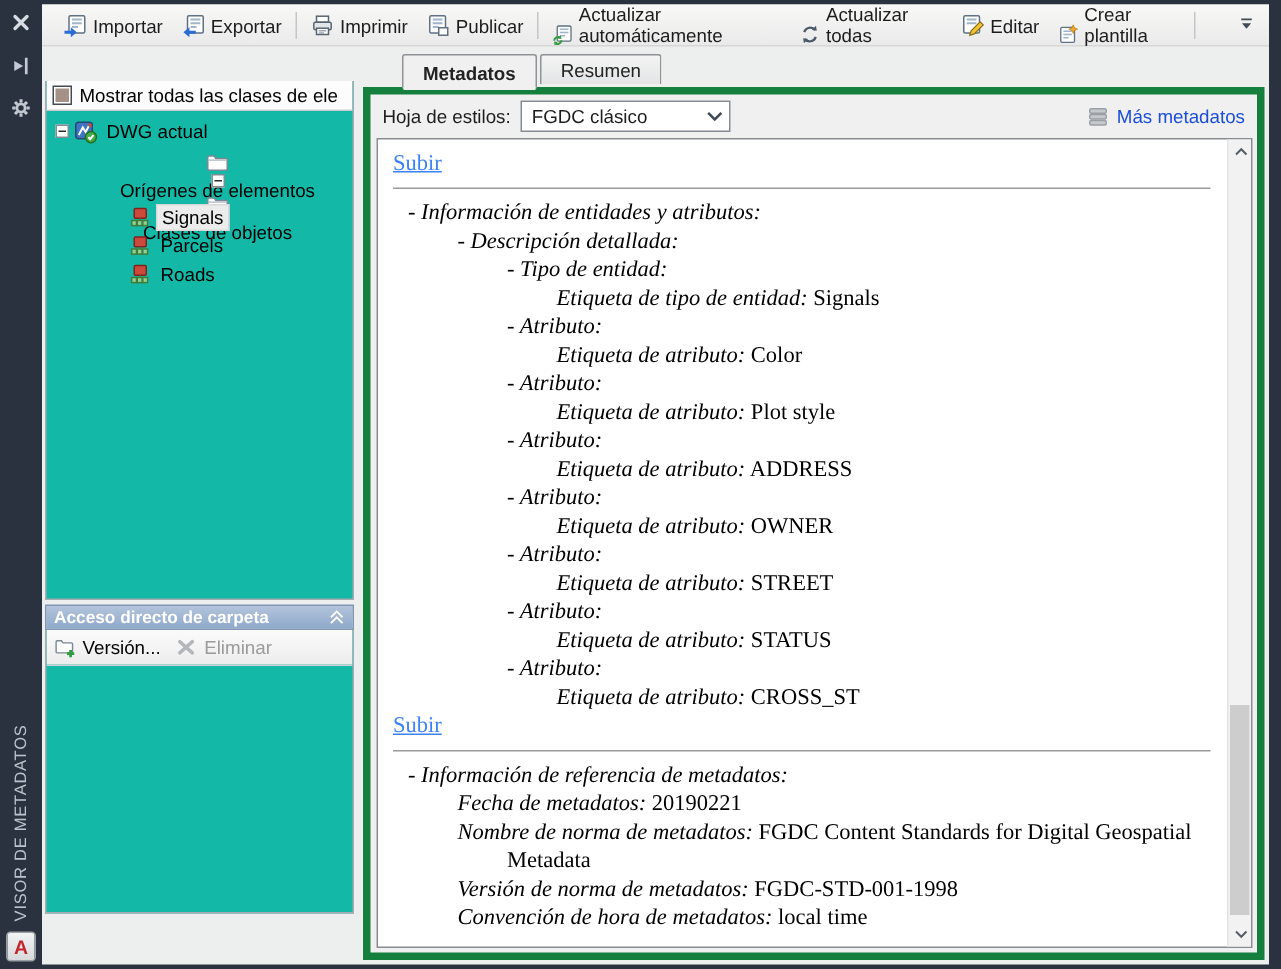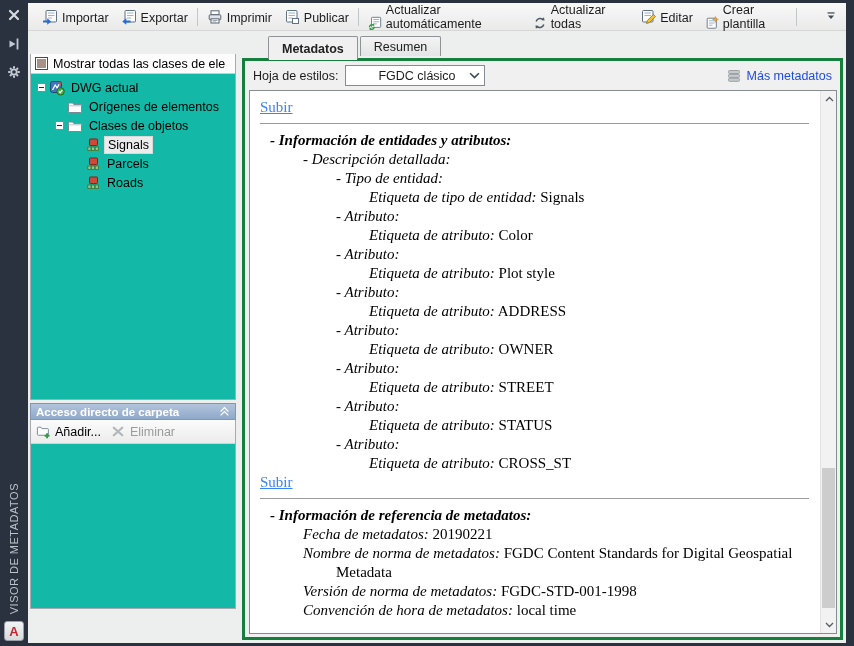--- a/index.html
+++ b/index.html
@@ -56,21 +56,21 @@
   .tree { padding-top:4px; font-size:12.5px; }
   .trow { display:flex; align-items:center; gap:3px; height:19px; white-space:nowrap; cursor:pointer; }
   .trow svg { width:16px; height:16px; flex:0 0 auto; }
   .expander {
     width:9px; height:9px; border:1px solid #848a92; background:#fff;
     display:inline-flex; align-items:center; justify-content:center; flex:0 0 auto;
     position:relative;
   }
   .expander::after { content:""; width:5px; height:1px; background:#2b2b2b; }
   .exp-spacer { width:9px; flex:0 0 auto; }
-  .ind0 { padding-left:6px; } .ind1 { padding-left:24px; } .ind2 { padding-left:42px; }
+  .ind0 { padding-left:6px; } .ind1 { padding-left:24px;flex-direction:column; } .ind2 { padding-left:42px; }
   .tlabel { padding:1px 3px; }
   .tlabel.selected { background:#ececec; border:1px solid #d9d9d9; }
   .panel2-toolbar {
     display:flex; align-items:center; gap:10px; height:24px; padding:0 5px;
     background: linear-gradient(#fbfbfb,#ececec); border-bottom:1px solid #cfd2d5; font-size:12.5px;
   }
   .p2-btn { display:flex; align-items:center; gap:4px; cursor:pointer; }
   .p2-btn svg { width:15px; height:15px; }
   .p2-btn.disabled { color:#9b9b9b; cursor:default; }
   
@@ -78,44 +78,44 @@
   .tabs { position:absolute; left:2px; top:0; height:23px; display:flex; align-items:flex-start; z-index:2;padding-left:24px; }
   .tab {
     border:1px solid #8f9396; border-bottom:none; border-radius:2px 2px 0 0;
     padding:3px 13px 4px 13px; font-size:12.5px; cursor:pointer;
     background:linear-gradient(#f4f4f4,#e3e4e5); color:#222; margin-right:2px; height:20px;
   }
   .tab.active { background:#f0f0f0; font-weight:bold; height:23px; padding-top:5px; position:relative; }
   .tab.active::after { content:""; position:absolute; left:0; right:0; bottom:-1px; height:2px; background:#f0f0f0; }
   .tabpage {
     position:absolute; left:0; right:0; top:22px; bottom:0;
-    background:#f0f0f0; border:3px solid #15803d;
+    background:#f0f0f0; border:5px solid #15803d;
   }
   .style-row { display:flex; align-items:center; height:29px; padding:0 8px; font-size:12.5px; color:#1c1c1c; }
   .dropdown {
     margin-left:7px; width:140px; height:21px; background:#fff; border:1px solid #848b92;
     display:flex; align-items:center; padding:0 4px 0 6px; font-size:12.5px; cursor:pointer;
   }
-  .dropdown .dd-val { flex:1;margin-left:26px; }
+  .dropdown .dd-val { flex:1; }
   .more-meta { margin-left:auto; display:flex; align-items:center; gap:5px; color:#1d4ed8; font-size:12.5px; }
   .more-meta svg { width:16px; height:16px; }
   
   #doc {
     position:absolute; left:4px; right:3px; top:29px; bottom:3px;
     background:#fff; border:1px solid #878c91;
   }
   #doc-text {
     position:absolute; left:0; right:17px; top:0; bottom:0;
     padding:7px 8px 0 10px; overflow:hidden;
     font-family:"Liberation Serif", serif; font-size:15px; line-height:19px; color:#000;
   }
   .dl { text-indent:-33px; }
   .dl em { font-style:italic; }
   .dl .val { font-style:normal; }
-  .dl.i0 { padding-left:43px;font-weight:bold; }
+  .dl.i0 { padding-left:43px; }
   .dl.i1 { padding-left:76px; }
   .dl.i2 { padding-left:109px; }
   .dl.i3 { padding-left:142px; }
   .doclink { color:#3b82f6; text-decoration:underline; cursor:pointer; }
   .dochr { border-top:1px solid #9a9a9a; margin:6px 2px 7px 0; }
   
   #scrollbar { position:absolute; right:0; top:0; bottom:0; width:16px; background:#f2f2f2; border-left:1px solid #e3e3e3; }
   .sb-arrow { position:absolute; left:0; width:16px; height:16px; display:flex; align-items:center; justify-content:center; cursor:pointer; }
   .sb-up { top:0; } .sb-down { bottom:0; }
   #sb-thumb { position:absolute; left:1px; width:13px; top:377px; height:140px; background:#cdcdcd; cursor:grab; }
@@ -312,21 +312,21 @@
         <path d="M1.5 5L5 1.5 8.5 5M1.5 8.5L5 5l3.5 3.5" fill="none" stroke="#fff" stroke-width="1.1"></path>
       </svg>
     </div>
     <div class="panel-body">
       <div class="panel2-toolbar">
         <div class="p2-btn">
           <svg viewBox="0 0 16 16">
             <path d="M1.5 4.2c0-.4.3-.8.8-.8h3l1.1 1.5h6c.4 0 .8.3.8.8v5.5c0 .4-.3.8-.8.8H2.3c-.4 0-.8-.3-.8-.8z" fill="#fdfdfe" stroke="#7b8794"></path>
             <path d="M9.2 12.5h5.2M11.8 9.9v5.2" stroke="#2f9e3f" stroke-width="2"></path>
           </svg>
-          <span>Añadir...</span>
+          <span>Versión...</span>
         </div>
         <div class="p2-btn disabled">
           <svg viewBox="0 0 16 16">
             <path d="M3 4l9 8M12 4l-9 8" stroke="#b3b6ba" stroke-width="2.4" stroke-linecap="round"></path>
           </svg>
           <span>Eliminar</span>
         </div>
       </div>
     </div>
   </div>

